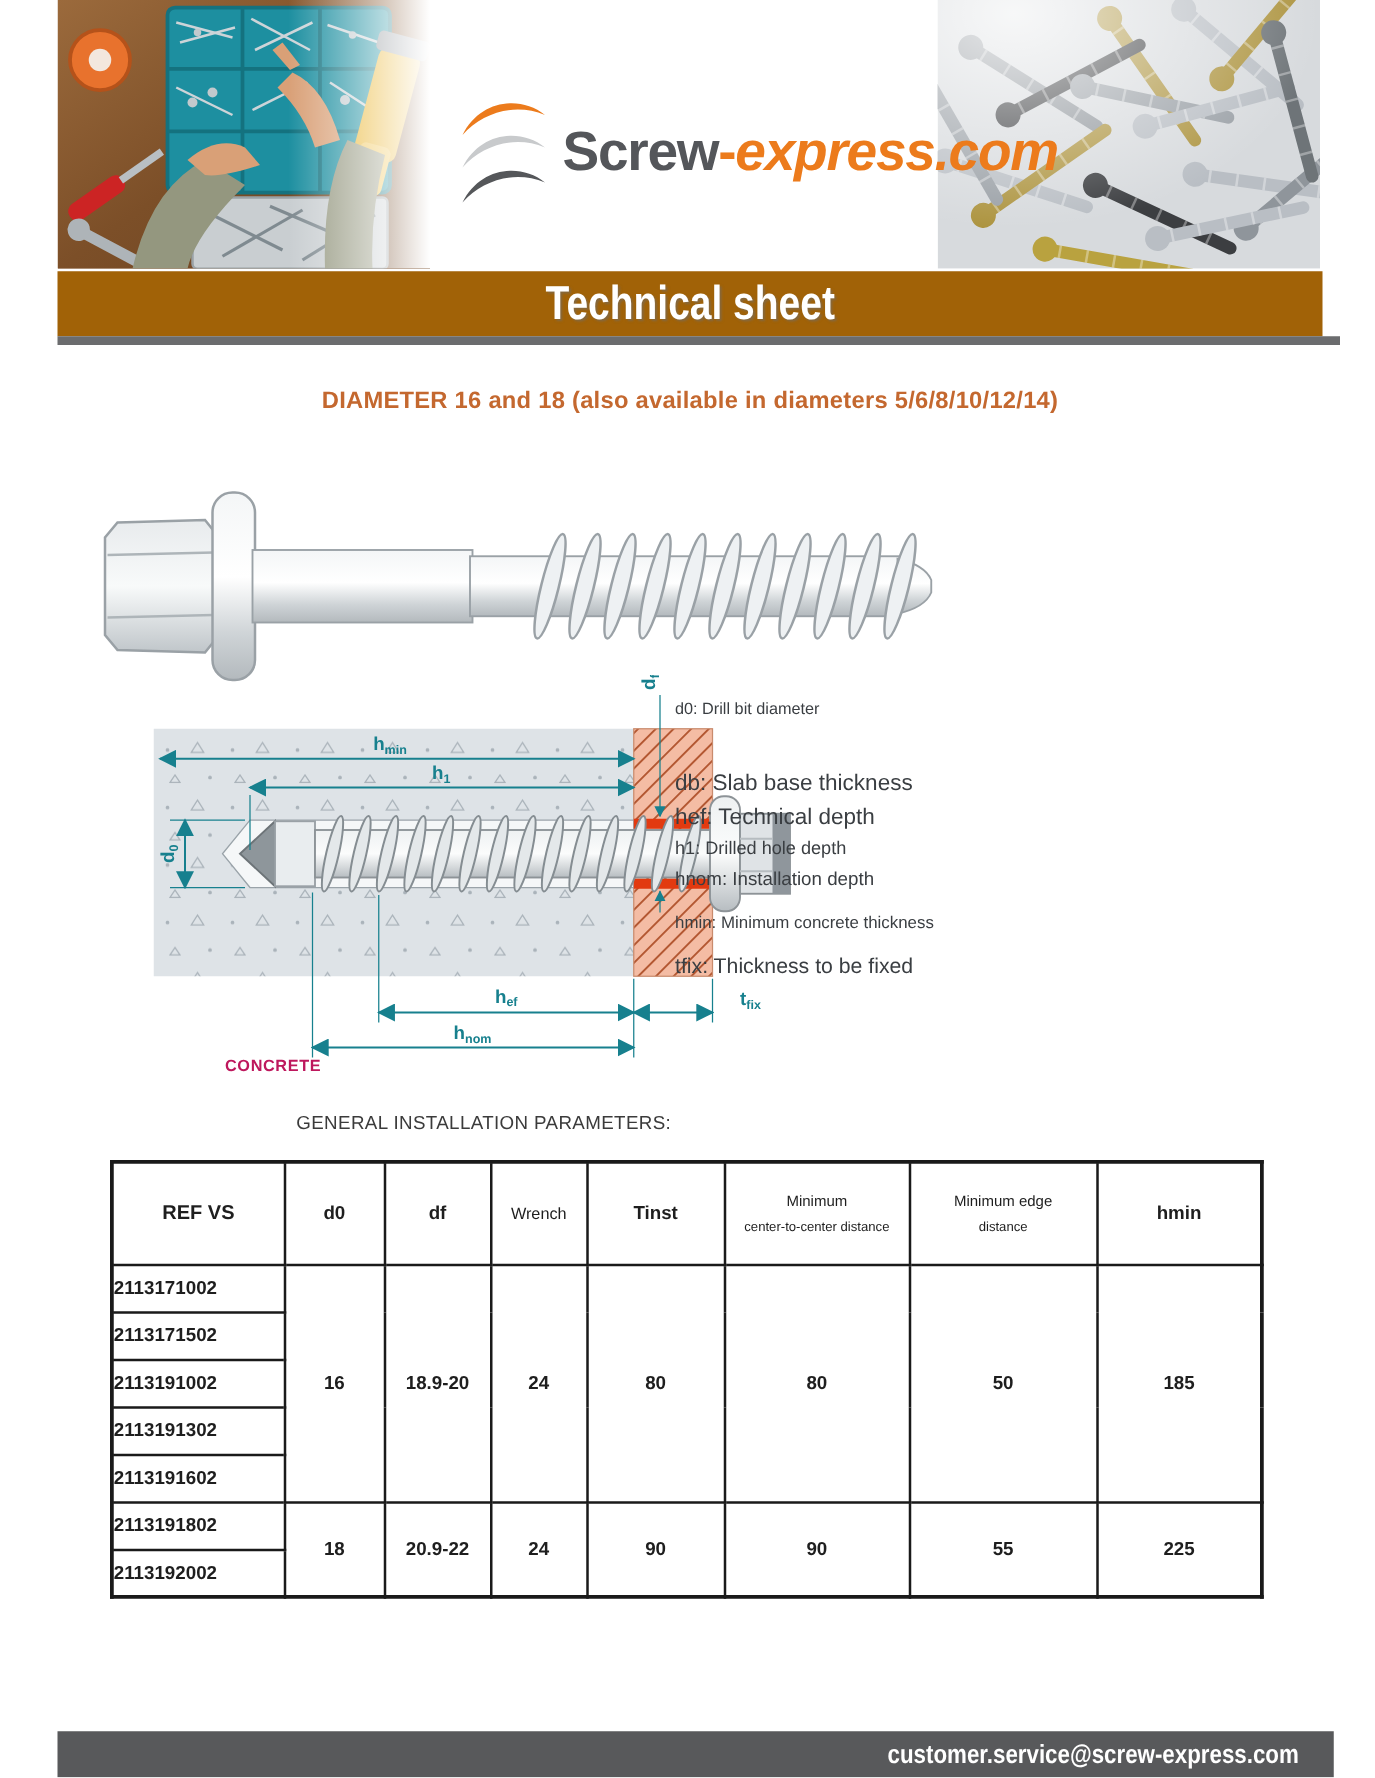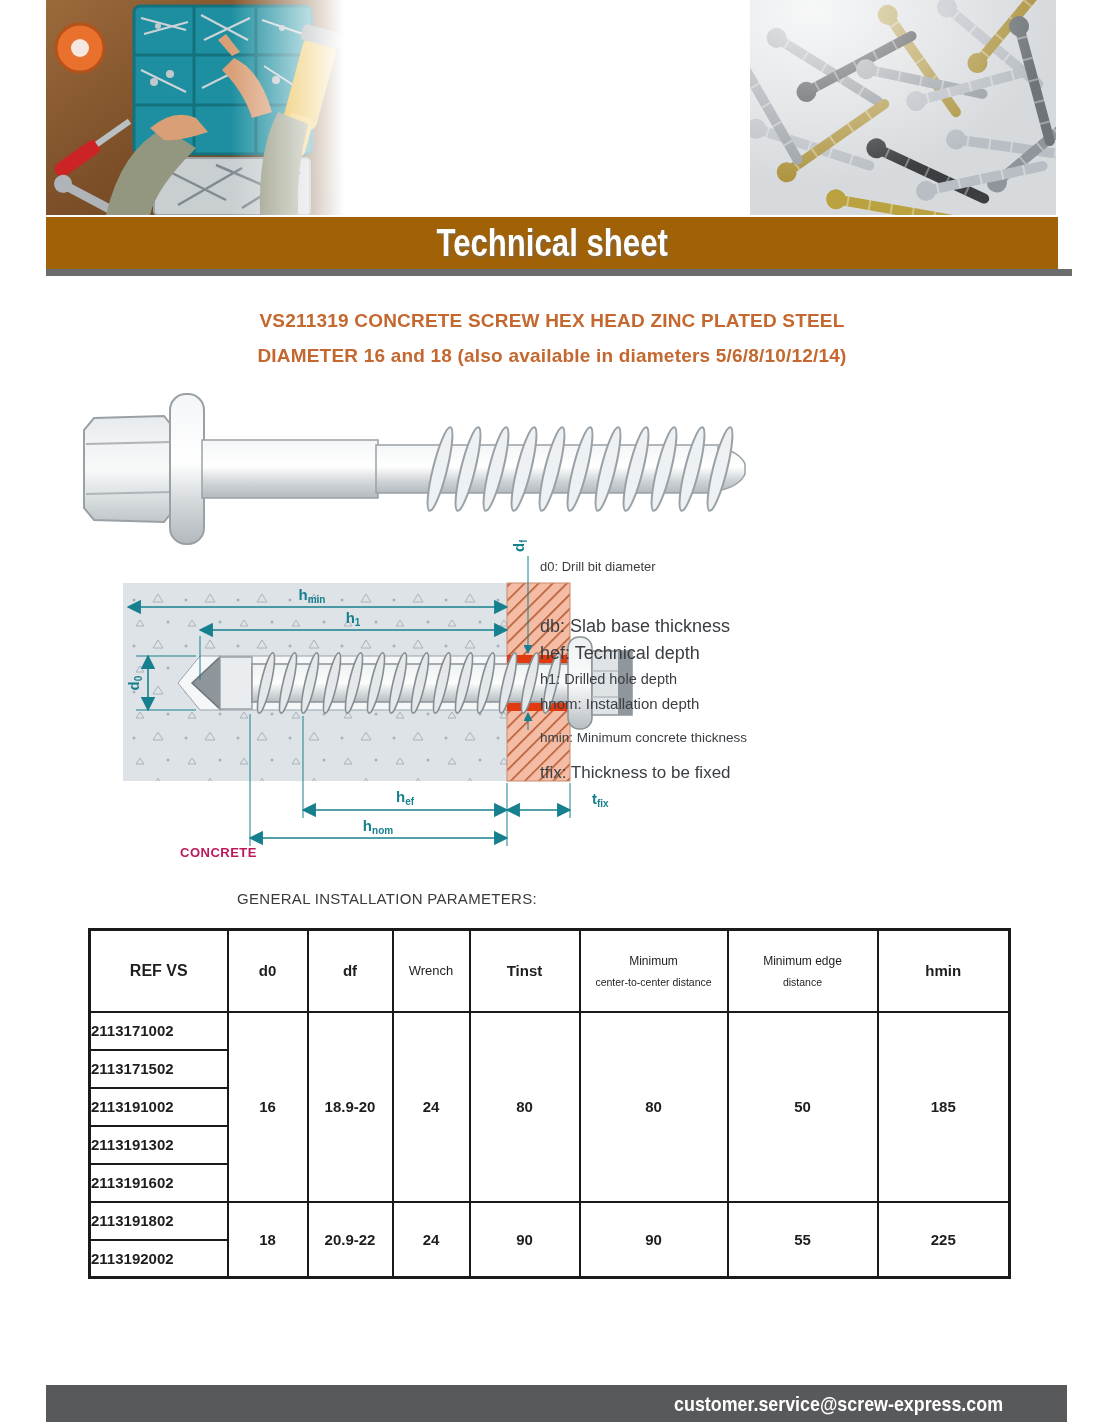--- a/index.html
+++ b/index.html
@@ -54,21 +54,21 @@
   th.h-ref{font-size:16px;font-weight:bold;text-align:center;}
   th.h-wrench{font-size:13px;font-weight:normal;text-align:center;}
   th.h-two{font-weight:normal;text-align:center;}
   th.h-two .l1{font-size:12px;display:block;margin-bottom:8px;}
   th.h-two .l2{font-size:10.5px;display:block;}
   td.ref{font-size:15px;font-weight:bold;text-align:left;padding-left:10px;}
   td.val{font-size:15px;font-weight:bold;text-align:center;}
 
   
   .footer{position:absolute;left:46px;top:1385px;width:1021px;height:37px;background:#58595b;
-          display:flex;align-items:center;justify-content:flex-end;padding-right:64px;box-sizing:border-box;}
+          display:flex;align-items:center;justify-content:flex-end;padding-right:28px;box-sizing:border-box;}
   .footer-text{color:#fff;font-size:21px;font-weight:bold;display:inline-block;
                transform:scaleX(.85);transform-origin:right center;}
 
   svg text{font-family:"Liberation Sans",sans-serif;}
   .dimlabel{fill:#17808e;font-size:15px;font-weight:600;}
   .dimsub{font-size:10px;}
 </style>
 </head>
 <body>
 
@@ -190,28 +190,37 @@
         <use href="#scr" transform="translate(250,180) rotate(-40)" style="color:#8f959b"></use>
         <use href="#scr" transform="translate(90,200) rotate(10)" style="color:#b9a23f"></use>
         <use href="#scr" transform="translate(-10,60) rotate(60)" style="color:#9aa0a6"></use>
         <use href="#scr" transform="translate(270,30) rotate(75)" style="color:#6e7478"></use>
         <use href="#scr" transform="translate(180,190) rotate(-12)" style="color:#b9bec4"></use>
       </g>
       <rect width="306" height="215" fill="url(#wfade)" opacity=".8"></rect>
     </svg>
   </div>
 
+  <div class="logo">
+    <svg width="72" height="92" viewBox="0 0 72 92">
+      <path d="M2,32 C16,4 48,0 68,16 C44,6 18,14 2,32 Z" fill="#ec7b1c"></path>
+      <path d="M2,58 C16,30 48,26 68,42 C44,32 18,40 2,58 Z" fill="#c8cacc"></path>
+      <path d="M2,86 C16,58 48,54 68,70 C44,60 18,68 2,86 Z" fill="#55575a"></path>
+    </svg>
+    <div class="logo-text">
+      <span class="logo-gray">Screw</span><span class="logo-orange">-</span><span class="logo-orange logo-italic">express.com</span>
+    </div>
+  </div>
 
   <div class="banner">
     <span class="banner-text">Technical sheet</span>
   </div>
   <div class="gray-line"></div>
 
   <div class="doc-title">
-    <div>VS211319 CONCRETE SCREW HEX HEAD ZINC PLATED STEEL</div>
     <div>DIAMETER 16 and 18 (also available in diameters 5/6/8/10/12/14)</div>
   </div>
 
   <svg style="position:absolute;left:72px;top:390px;" width="680" height="158" viewBox="0 0 680 158">
     <defs>
       <linearGradient id="metal" x1="0" y1="0" x2="0" y2="1">
         <stop offset="0" stop-color="#f4f6f7"></stop>
           <stop offset=".45" stop-color="#ffffff"></stop>
         <stop offset=".75" stop-color="#cfd4d7"></stop>
           <stop offset="1" stop-color="#b3b9bd"></stop>

